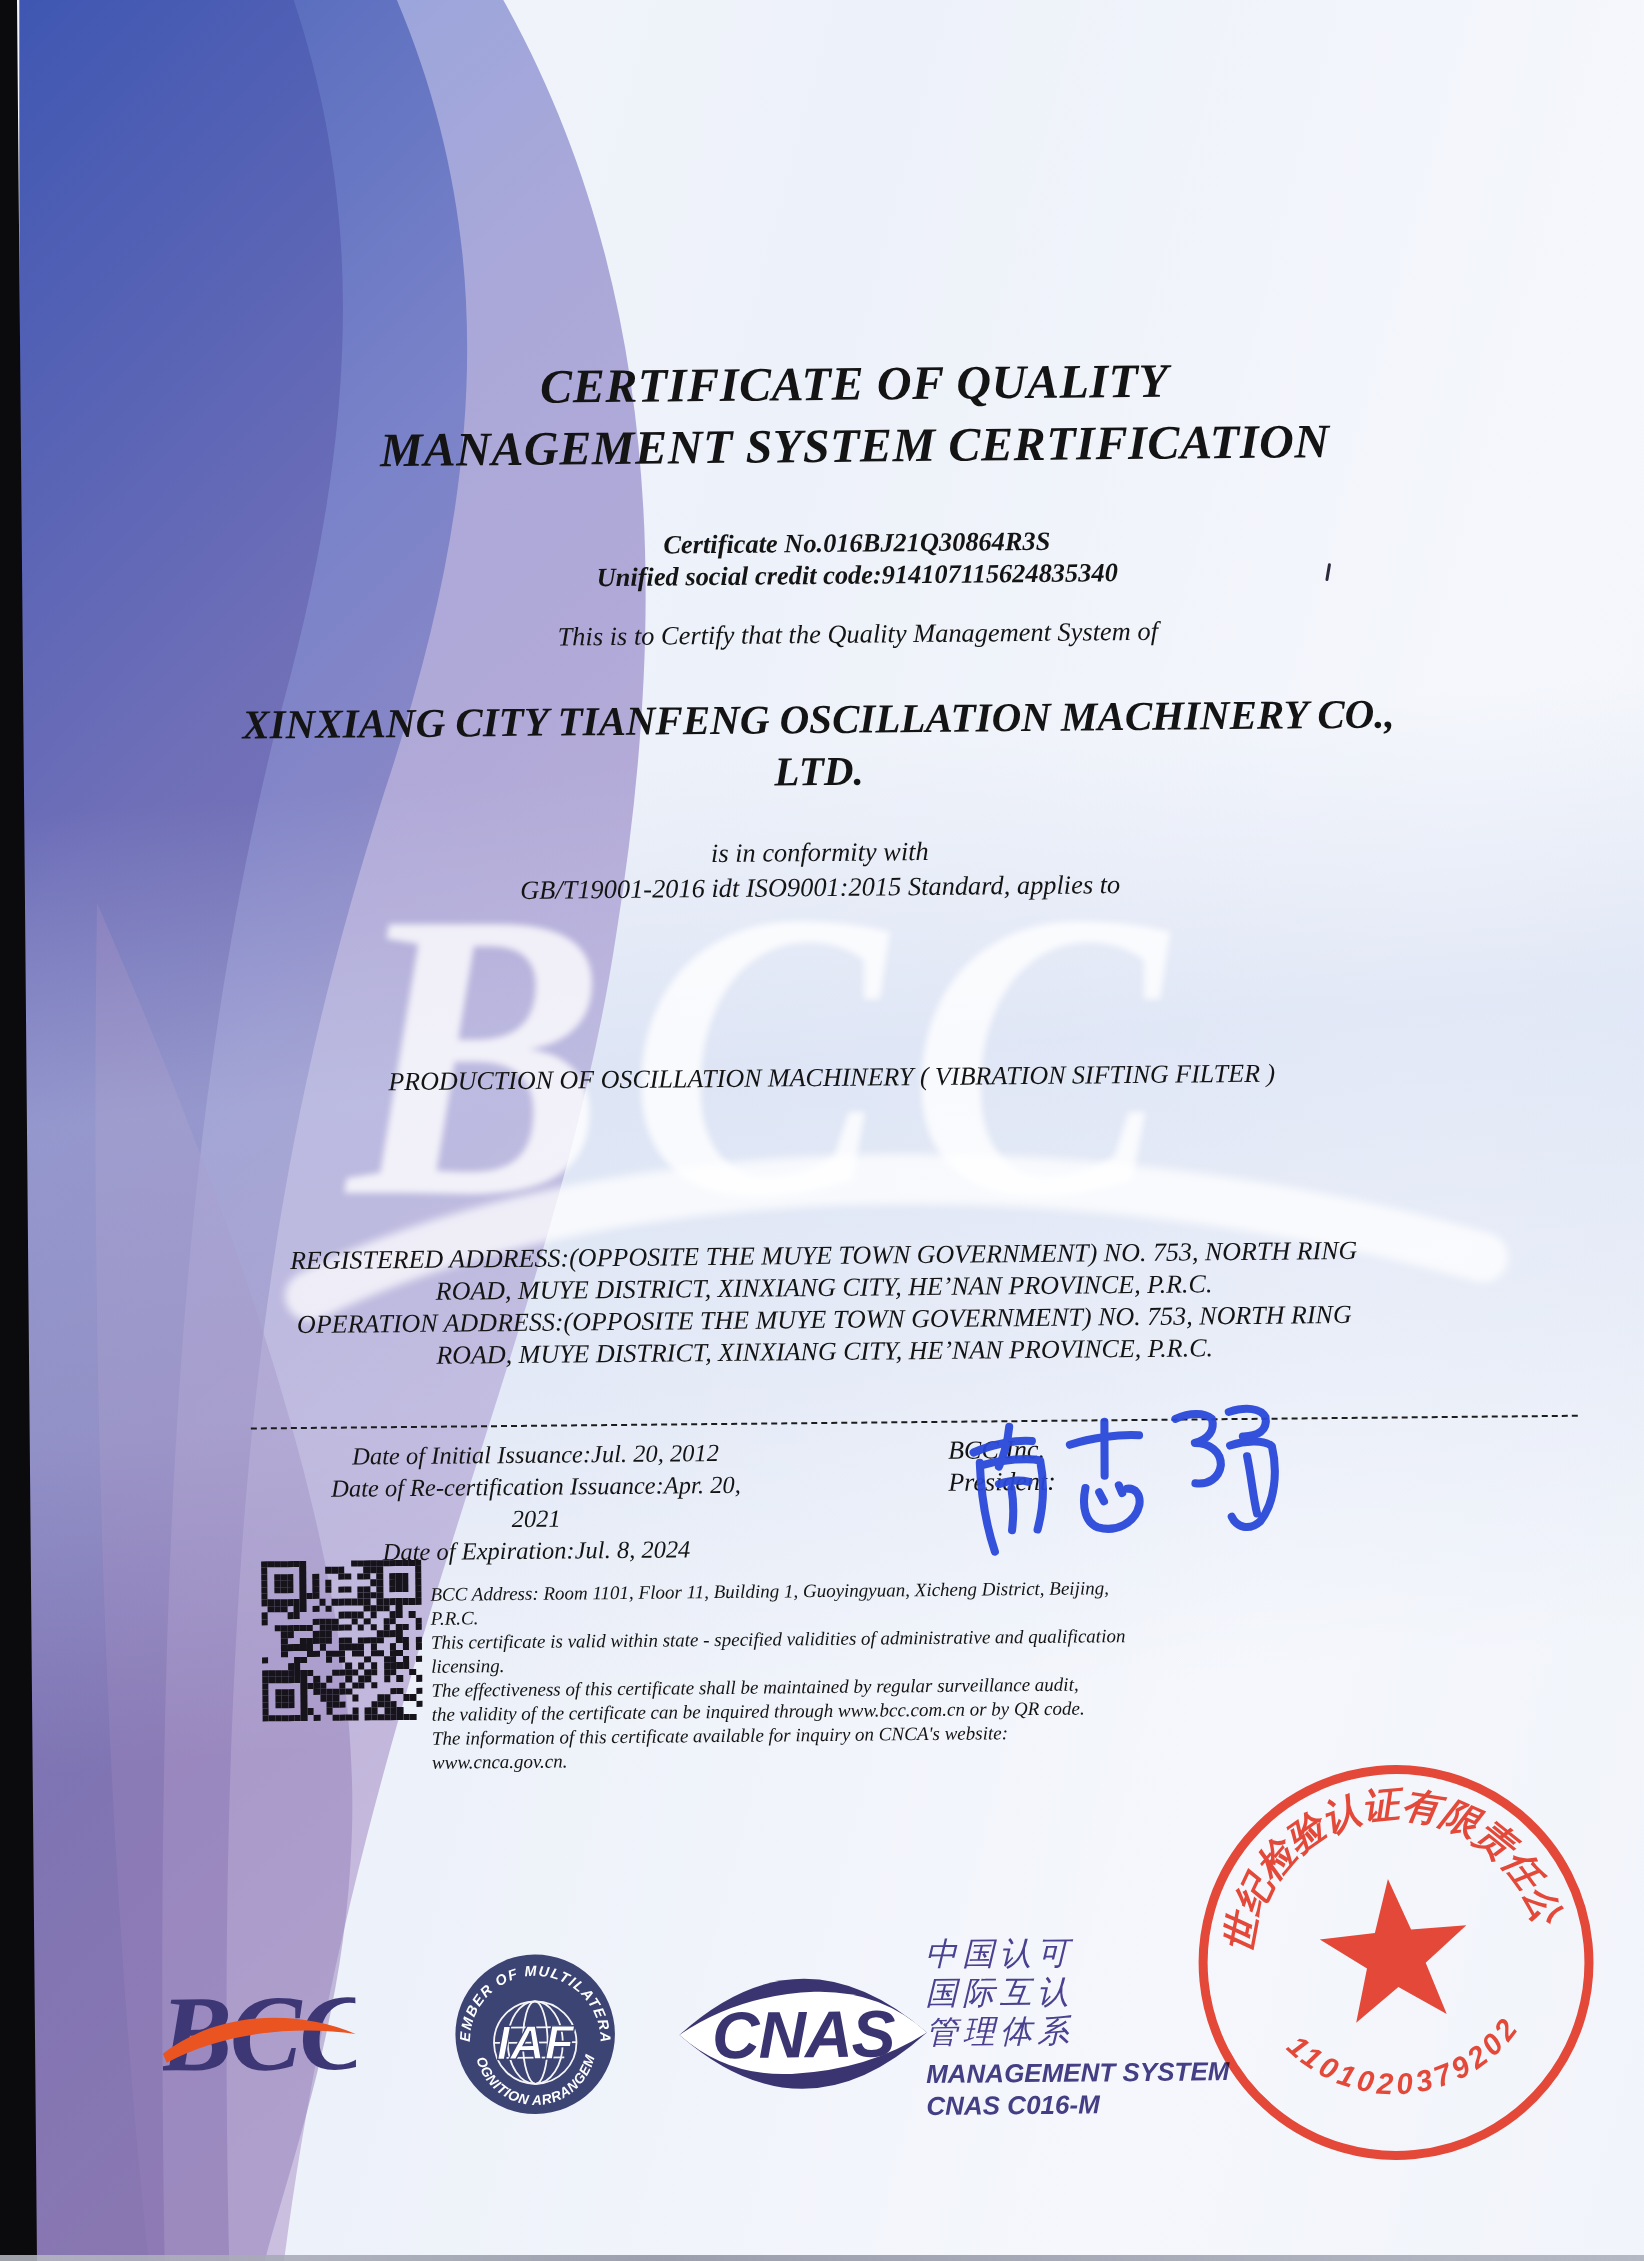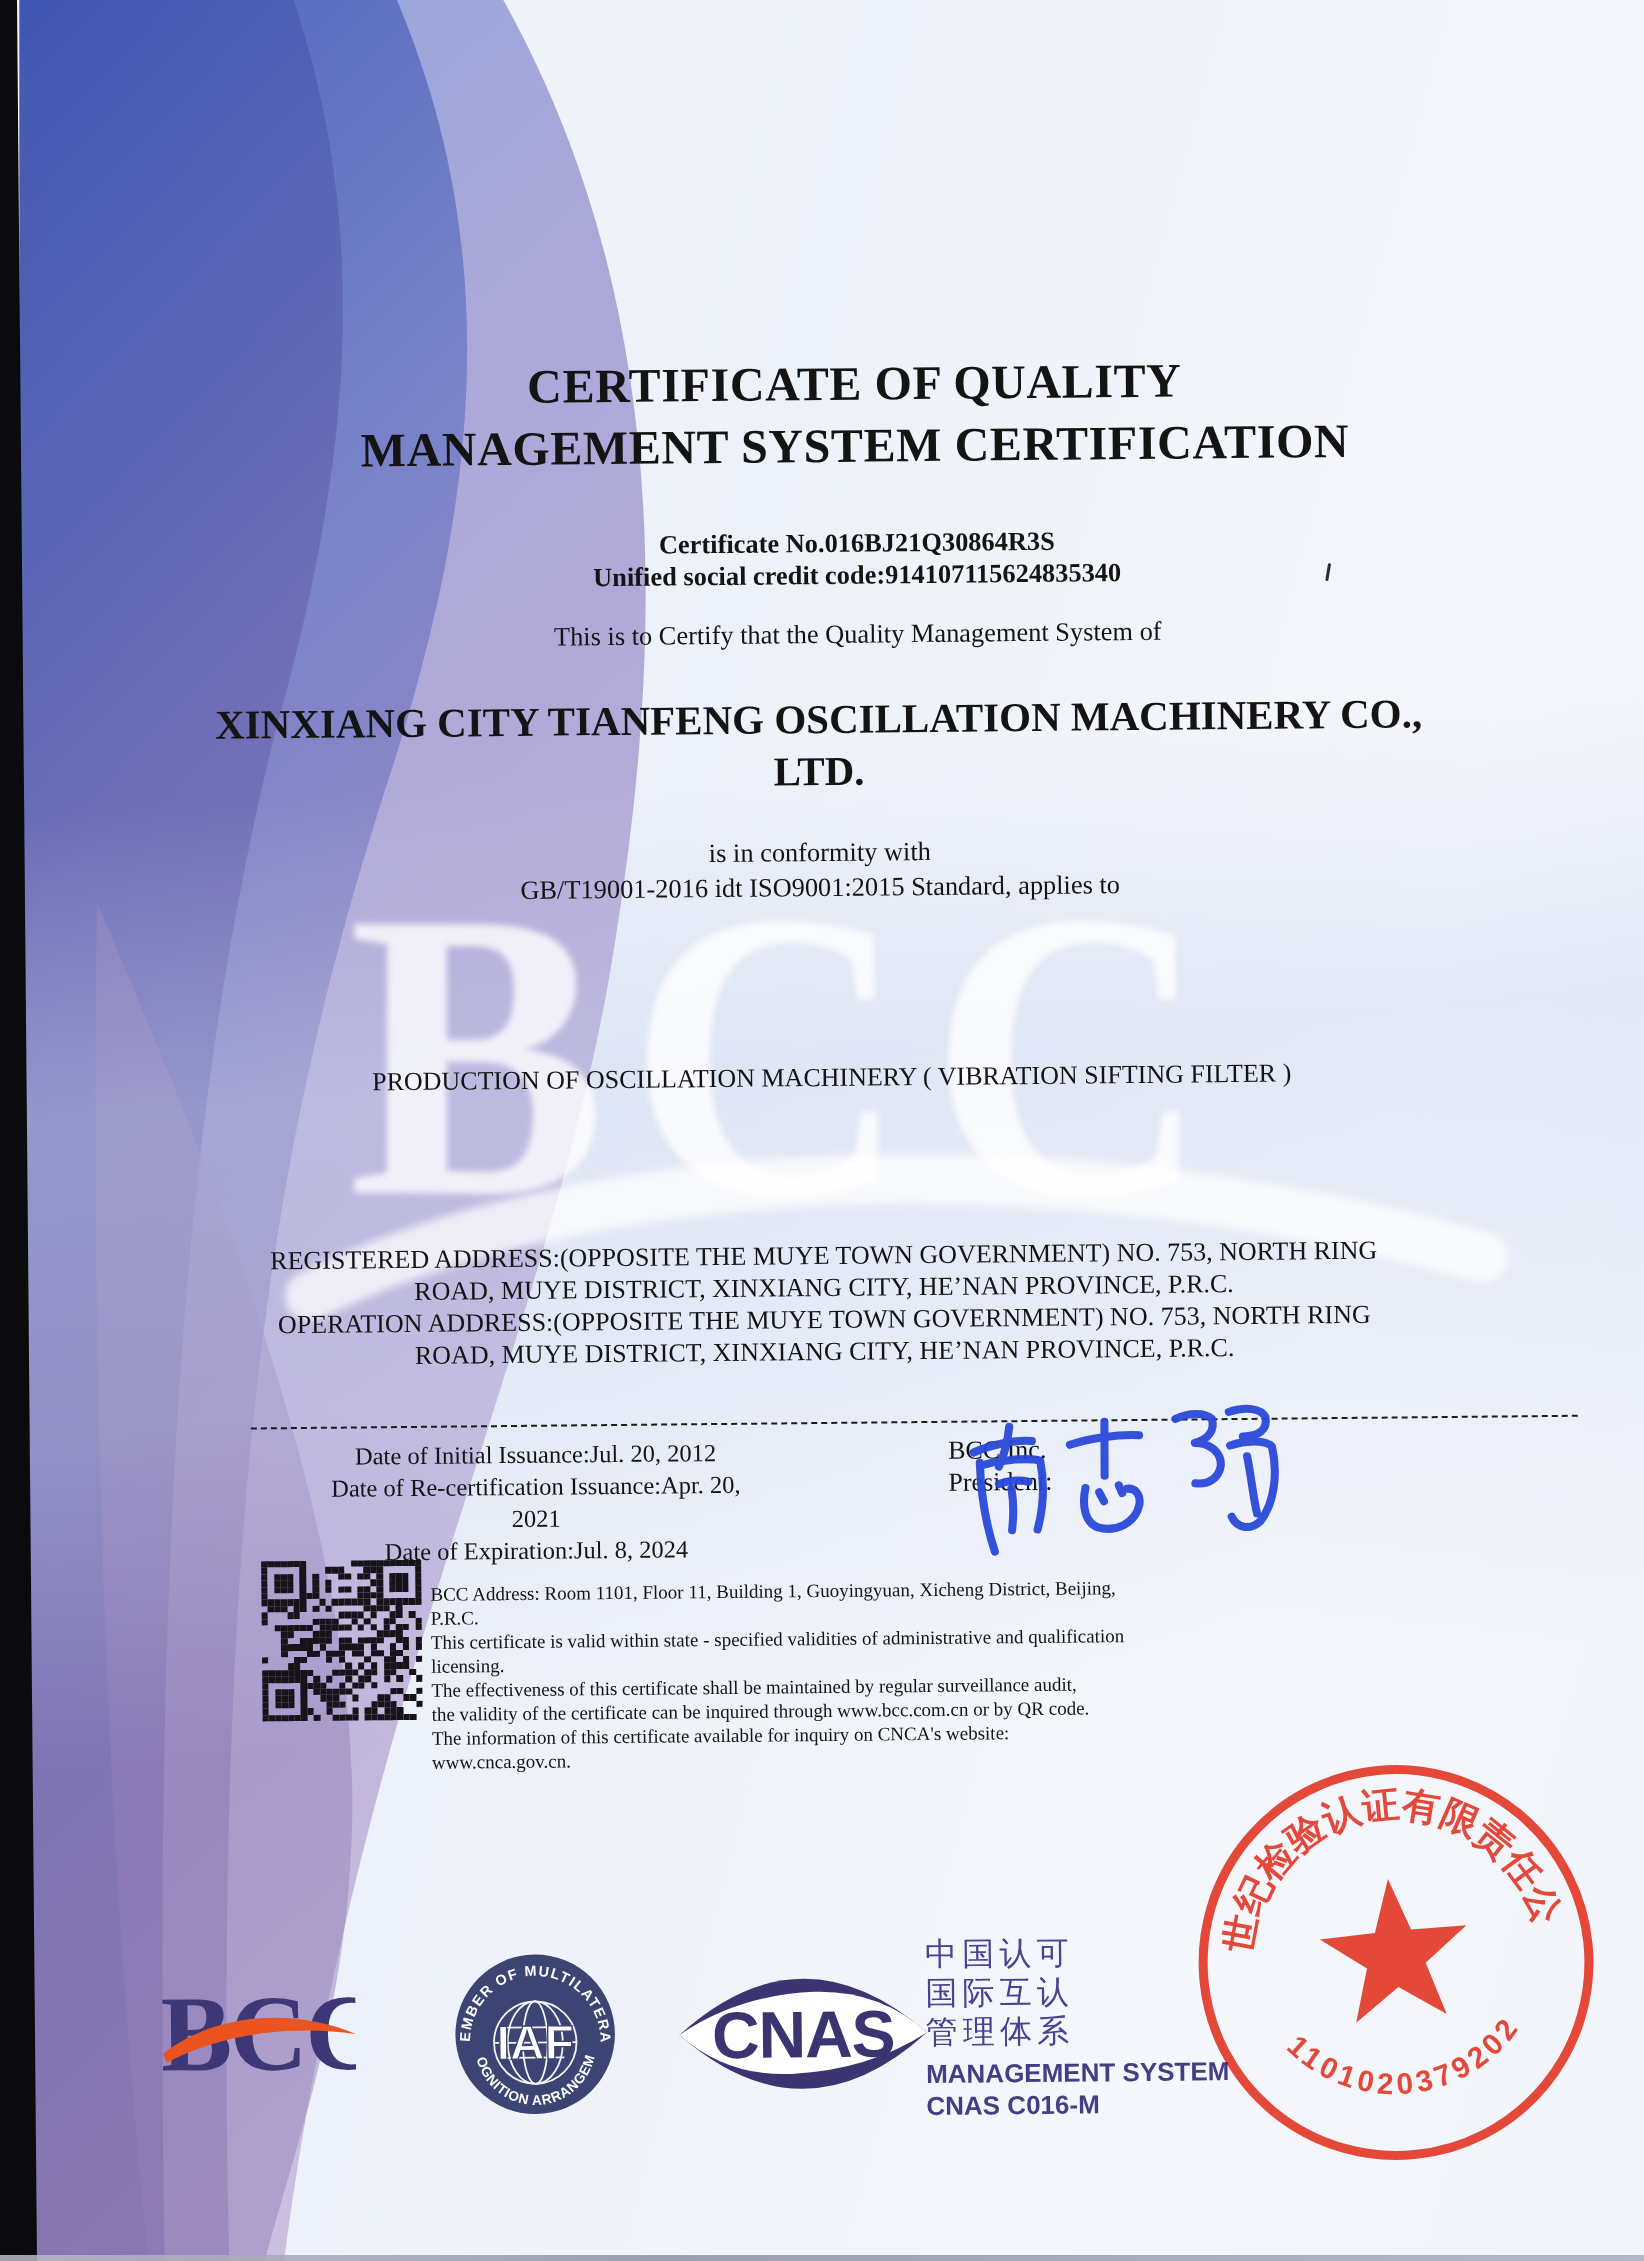--- a/index.html
+++ b/index.html
@@ -1,18 +1,18 @@
 <!DOCTYPE html>
 <html style="font-size:10.3px"><head>
 <meta charset="utf-8">
 <style>
   html,body{margin:0;padding:0;background:#555;}
   .page{position:relative;width:1645px;height:2261px;overflow:hidden;
         background:linear-gradient(105deg,#f3f6fb 0%,#edf1f9 40%,#f5f7fc 75%,#f1f4fa 100%);
-        font-family:"Liberation Serif","DejaVu Serif",serif;color:#141414;}
+        font-family:"Liberation Serif","DejaVu Serif",serif;color:#141414;font-style:italic;}
   .mid-tint{position:absolute;left:0;top:0;width:100%;height:100%;
         background:linear-gradient(175deg,rgba(255,255,255,0) 34%,rgba(198,210,238,.40) 47%,rgba(205,216,240,.30) 60%,rgba(255,255,255,0) 74%);}
   .bg-swirl{position:absolute;left:0;top:0;}
   .black-edge{position:absolute;left:0;top:0;width:39px;height:2261px;background:#0b0b0d;
         clip-path:polygon(0 0,17px 0,23px 30%,37px 100%,0 100%);}
   .bottom-edge{position:absolute;left:0;bottom:0;width:100%;height:6.4px;
         background:linear-gradient(90deg,#b9bcc6,#8d90a0 40%,#a9adbb);opacity:.85;}
   .watermark{position:absolute;left:348px;top:832px;font-size:387px;font-weight:bold;
         letter-spacing:22px;color:rgba(255,255,255,.8);filter:blur(3.2px);transform:scaleY(1.06);
         font-family:"Liberation Serif",serif;user-select:none;}

